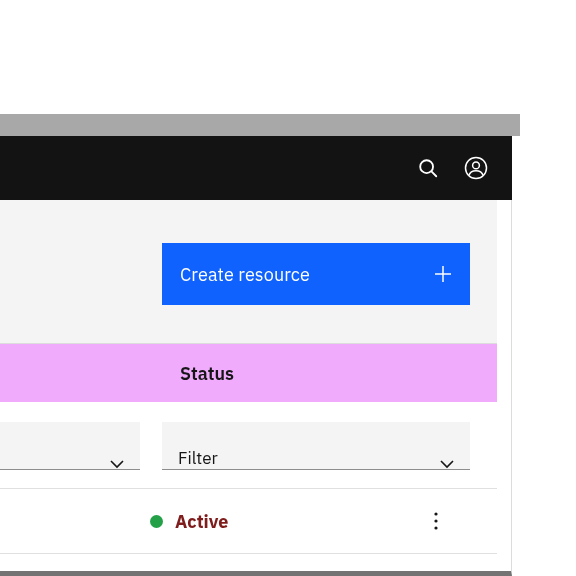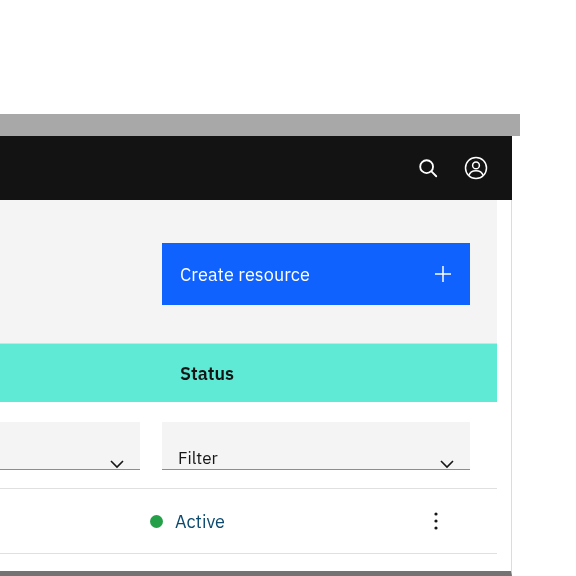--- a/index.html
+++ b/index.html
@@ -71,21 +71,21 @@
     cursor: pointer;
     letter-spacing: 0.1px;
   }
   .create-btn .plus { font-size: 22px; font-weight: 300; line-height: 1; }
 
   
   .band2 {
     position: absolute;
     left: 0; top: 144px;
     width: 497px; height: 58px;
-    background: #5eead4;
+    background: #f0abfc;
     display: flex;
     align-items: center;
   }
   .band2 .status-label {
     margin-left: 180px;
     font-size: 18px;
     font-weight: 600;
     color: #161616;
   }
 
@@ -129,21 +129,21 @@
     position: absolute;
     left: 150px;
     display: flex;
     align-items: center;
     gap: 12px;
   }
   .status-dot {
     width: 13px; height: 13px; border-radius: 50%;
     background: #24a148;
   }
-  .status-text { font-size: 18px; color: #0c4a6e; }
+  .status-text { font-size: 18px; color: #7f1d1d; font-weight: bold; }
   .overflow {
     position: absolute;
     right: 45px;
     width: 32px; height: 32px;
     display: flex; align-items: center; justify-content: center;
     cursor: pointer;
   }
 
   svg { display: block; }
 </style>

